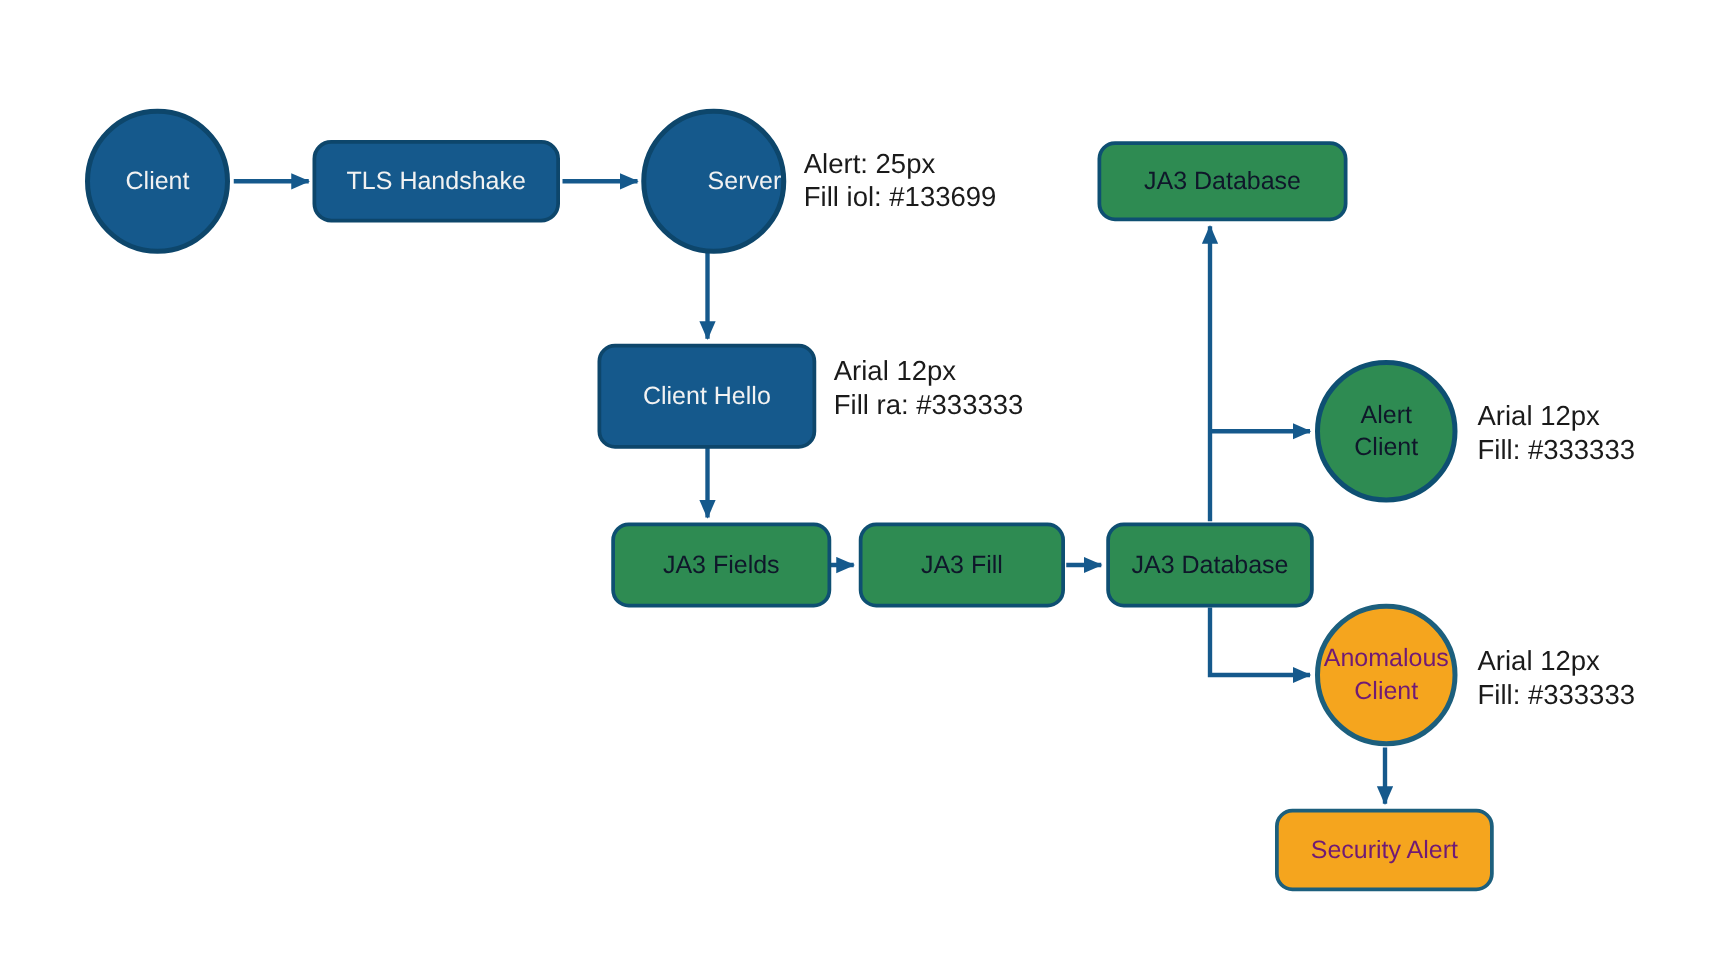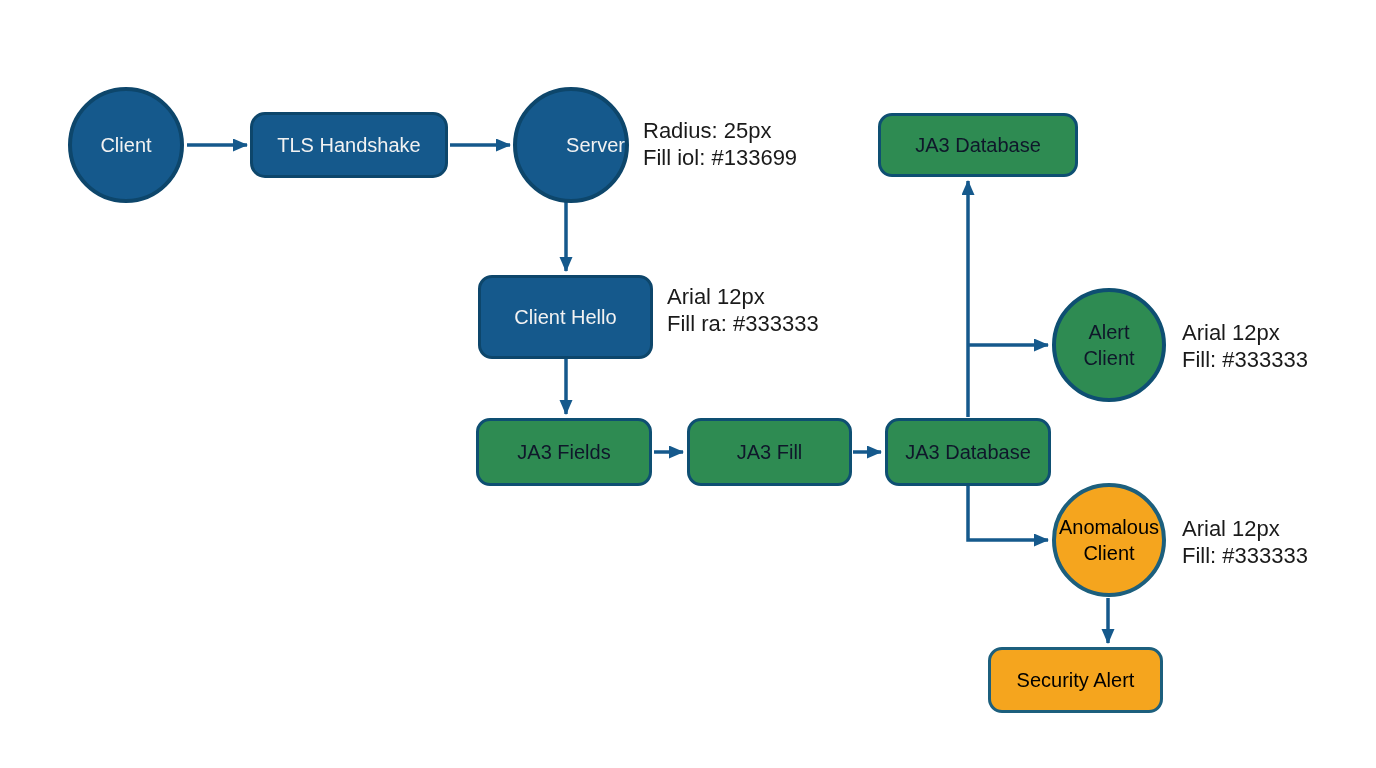--- a/index.html
+++ b/index.html
@@ -11,37 +11,37 @@
   .edge{stroke:var(--arrow,#15598C);stroke-width:3.5;fill:none;}
   .ah-fill{fill:var(--arrow,#15598C);}
   .node{
     position:absolute;display:flex;align-items:center;justify-content:center;
     text-align:center;box-sizing:border-box;font-size:20px;line-height:26px;
   }
   .rect{border-radius:14px;border:3px solid;}
   .circle{border-radius:50%;border:4px solid;}
   .blue{background:var(--blue-fill,#15598C);border-color:var(--blue-border,#0D466B);color:#F2F2F2;}
   .green{background:var(--green-fill,#2E8B52);border-color:var(--green-border,#0E4F72);color:#0f172a;}
-  .orange{background:var(--orange-fill,#F5A51E);border-color:var(--orange-border,#1C5F7D);color:#000000;}
+  .orange{background:var(--orange-fill,#F5A51E);border-color:var(--orange-border,#1C5F7D);color:#701a75;}
   .annotation{
     position:absolute;color:var(--annotation-text,#1A1A1A);
     font-size:22px;line-height:27px;white-space:nowrap;
   }
   
   .n-client          {left:68px;  top:87px;  width:116px;height:116px;}
   .n-tls             {left:250px; top:112px; width:198px;height:66px;border-radius:15px;}
   .n-server          {left:513px; top:87px;  width:116px;height:116px;justify-content:flex-end;}
   .n-client-hello    {left:478px; top:275px; width:175px;height:84px;}
-  .n-ja3-fields      {left:476px; top:418px; width:176px;height:68px;}
+  .n-ja3-fields      {left:489px; top:418px; width:176px;height:68px;}
   .n-ja3-hash        {left:687px; top:418px; width:165px;height:68px;}
   .n-ja3-db-mid      {left:885px; top:418px; width:166px;height:68px;}
   .n-ja3-db-top      {left:878px; top:113px; width:200px;height:64px;}
   .n-normal-client   {left:1052px;top:288px; width:114px;height:114px;}
   .n-anomalous-client{left:1052px;top:483px; width:114px;height:114px;}
-  .n-security-alert  {left:988px;top:647px; width:175px;height:66px;text-align:right;}
+  .n-security-alert  {left:1020px;top:647px; width:175px;height:66px;text-align:right;}
   
   .a-server       {left:643px; top:117px;}
   .a-client-hello {left:667px; top:283px;}
   .a-normal       {left:1182px;top:319px;}
   .a-anomalous    {left:1182px;top:515px;}
 </style>
 </head>
 <body>
 
 <div class="canvas">
@@ -70,21 +70,21 @@
 
   <div class="node rect blue n-tls">
     <span>TLS Handshake</span>
   </div>
 
   <div class="node circle blue n-server">
     <span>Server</span>
   </div>
 
   <div class="annotation a-server">
-    <div>Radius: 25px</div>
+    <div>Alert: 25px</div>
     <div>Fill iol: #133699</div>
   </div>
 
   <div class="node rect blue n-client-hello">
     <span>Client Hello</span>
   </div>
 
   <div class="annotation a-client-hello">
     <div>Arial 12px</div>
     <div>Fill ra: #333333</div>

